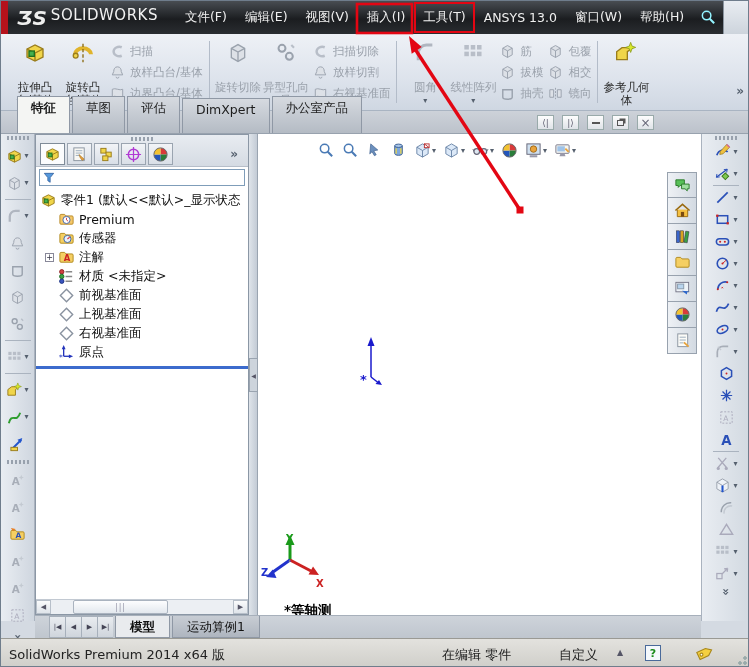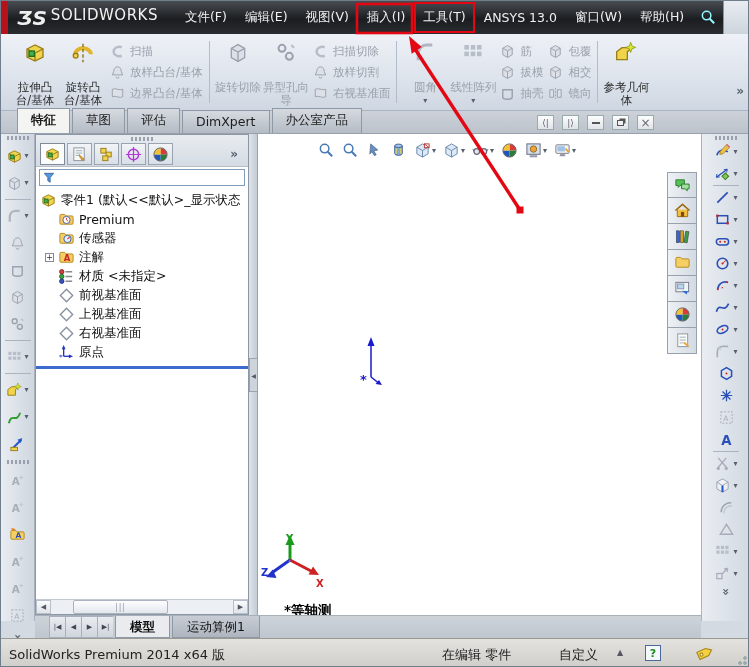--- a/index.html
+++ b/index.html
@@ -28,21 +28,21 @@
 #ribbon{left:0;top:33px;width:749px;height:77px;background:linear-gradient(#eef1f6,#dde3ec 60%,#cfd7e2);border-bottom:1px solid #a9b4c2;display:flex;align-items:stretch;padding:2px 0 2px 10px}
 .rsep{width:1px;background:#b3bcc9;margin:5px 4px}
 .rbtn{width:48px;display:flex;flex-direction:column;align-items:center;padding-top:5px;text-align:center;font-size:11.5px;line-height:13px;color:#2e2e2e}
 .rbtn .lbl{margin-top:16px}
 .rbtn.dis{color:#9aa1ab}
 .rstack{display:flex;flex-direction:column;justify-content:center;gap:1px;padding:0 2px}
 .rrow{display:flex;align-items:center;gap:4px;font-size:11.5px;color:#9aa1ab;height:20px;white-space:nowrap}
 #rib-more{display:flex;align-items:flex-end;padding:0 6px 10px 4px;margin-left:auto;color:#55606e;font-weight:bold}
 
 #tabrow{left:0;top:110px;width:749px;height:23px;background:linear-gradient(#cdd2d9,#bcc2cb);display:flex;align-items:flex-end;padding-left:16px;border-bottom:1px solid #98a2ae}
-.ctab{padding:3px 13px 4px;font-size:12.5px;color:#1d1d1d;background:linear-gradient(#d6dae0,#b4bbc4);border:1px solid #8f98a5;border-bottom:none;margin-right:2px;white-space:nowrap}
+.ctab{padding:3px 13px 16px;font-size:12.5px;color:#1d1d1d;background:linear-gradient(#d6dae0,#b4bbc4);border:1px solid #8f98a5;border-bottom:none;margin-right:2px;white-space:nowrap}
 .ctab.active{background:#f4f5f3;font-weight:bold}
 #docctl{position:absolute;right:96px;top:4px;display:flex;gap:8px;align-items:center}
 .dbtn{width:17px;height:15px;border:1px solid #9aa;background:linear-gradient(#fdfdfd,#dfe3e8);display:flex;align-items:center;justify-content:center;color:#667;font-size:9px}
 
 #lefttools{left:0;top:133px;width:34px;height:487px;background:linear-gradient(90deg,#e9edf2,#cfd6df);border-right:1px solid #aab3bf;display:flex;flex-direction:column;align-items:center;padding-top:2px;gap:5px}
 .dots{width:22px;height:4px;background:repeating-linear-gradient(90deg,#98a1ad 0 2px,transparent 2px 4px);flex:none}
 .vtool{display:flex;align-items:center;gap:1px;height:22px;flex:none}
 .hsep{width:26px;height:1px;background:#aab3bf;flex:none}
 #lt-more{margin-top:auto;margin-bottom:4px;color:#55606e;font-weight:bold;transform:rotate(90deg)}
 #fpanel{left:34px;top:133px;width:214px;height:481px;background:#fff;border:1px solid #8b97a5;display:flex;flex-direction:column}

